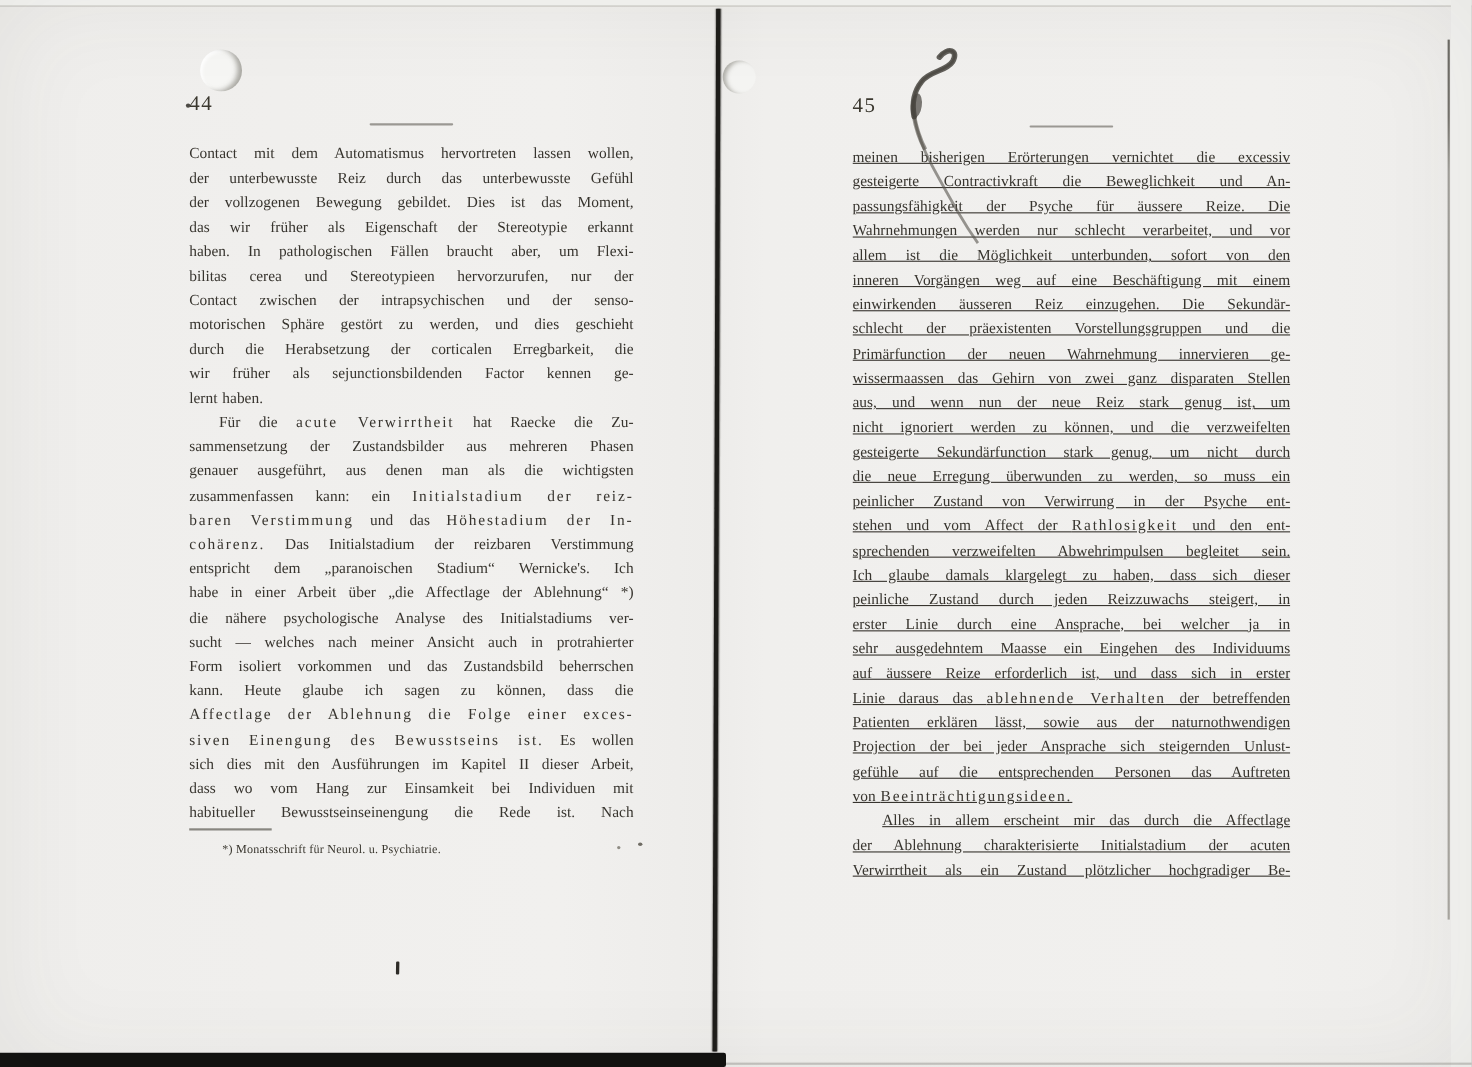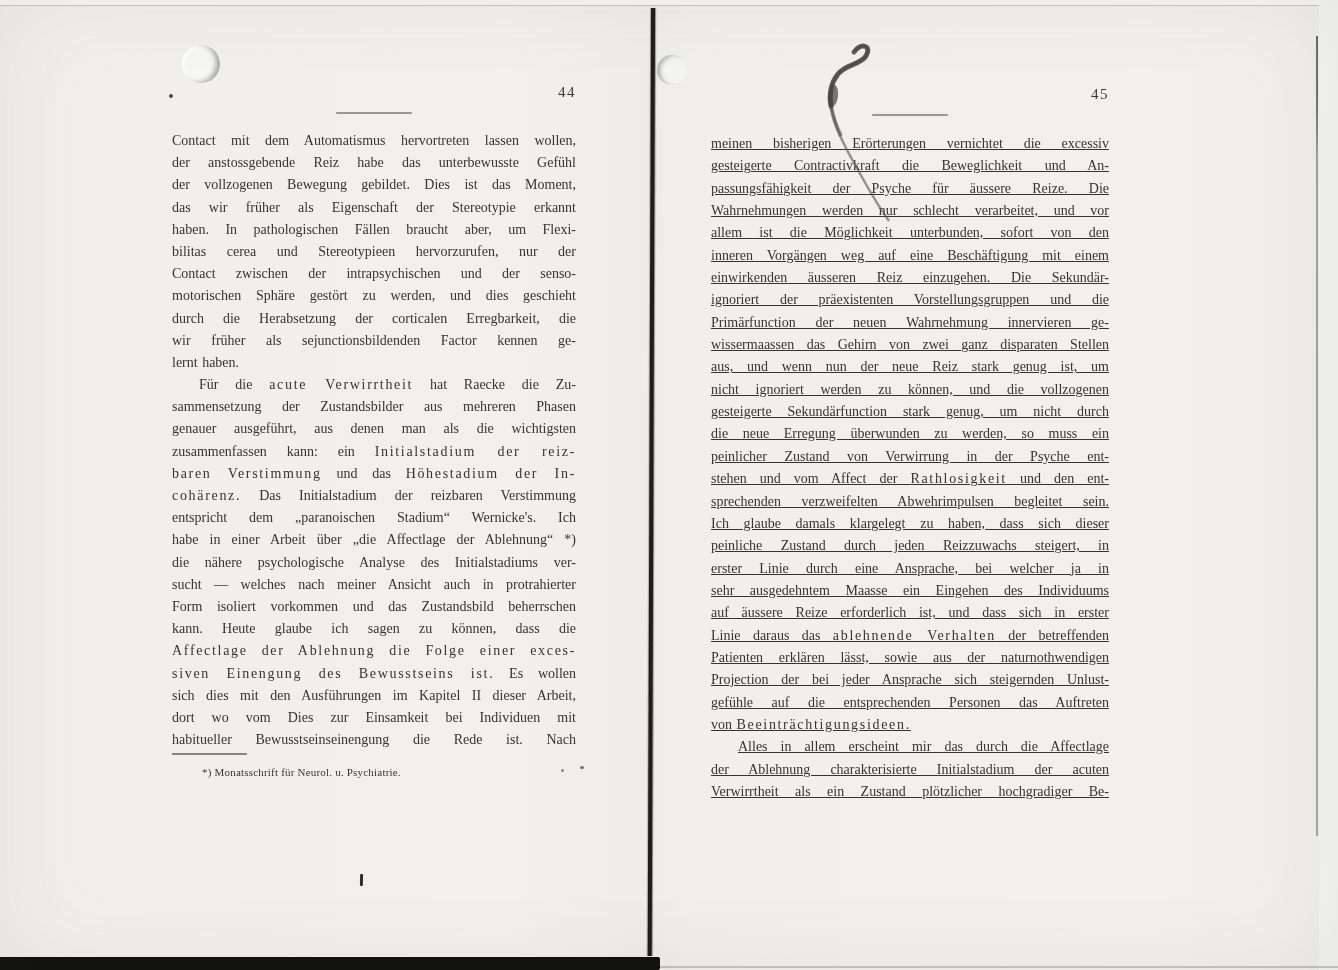--- a/index.html
+++ b/index.html
@@ -8,24 +8,24 @@
     background:linear-gradient(90deg,#efeeec 0%,#f1f0ee 38%,#edecea 48.6%,#f0efed 52%,#f1f0ee 86%,#eeedeb 100%);
     font-family:"Liberation Serif","DejaVu Serif",serif;
     color:#37342e;
   }
   .scan::after { content:''; position:absolute; inset:0; pointer-events:none;
     box-shadow:inset 0 0 90px rgba(70,68,60,0.07); }
 
   
   .page { position:absolute; }
   .page-left  { left:172px; top:84px; width:404px; height:820px; }
-  .page-right { left:711px; top:86px; width:398px; height:830px; }
+  .page-right { left:775px; top:86px; width:398px; height:830px; }
 
-  .pagenum { position:absolute; top:0; left:0; width:100%; text-align:right;
-    font-size:15px; letter-spacing:1.5px; color:#3b382f; }
+  .pagenum { position:absolute; top:0; left:0; width:100%; text-align:left;
+    font-size:19px; letter-spacing:1.5px; color:#3b382f; }
   .pagenum-rule { position:absolute; top:28px; left:50%; transform:translateX(-50%);
     width:76px; height:2px; background:rgba(84,81,72,0.55); border-radius:1px; }
 
   .body { position:absolute; left:0; width:100%; font-size:14px; word-spacing:1px; }
   .page-left  .body { top:46px; line-height:22.2px; }
   .page-right .body { top:47px; line-height:22.35px; }
 
   .line { text-align:justify; text-align-last:justify; overflow:hidden; }
   .page-left  .line { height:22.2px; }
   .page-right .line { height:22.35px;text-decoration:underline; }
@@ -79,21 +79,21 @@
   <div class="top-strip"></div>
   <div class="top-hairline"></div>
   <div class="right-strip"></div>
   <div class="right-line"></div>
 
   <div class="page page-left">
     <div class="pagenum">44</div>
     <div class="pagenum-rule"></div>
     <div class="body">
         <div class="line"><span>Contact mit dem Automatismus hervortreten lassen wollen,</span></div>
-        <div class="line"><span>der anstossgebende Reiz habe das unterbewusste Gefühl</span></div>
+        <div class="line"><span>der unterbewusste Reiz durch das unterbewusste Gefühl</span></div>
         <div class="line"><span>der vollzogenen Bewegung gebildet. Dies ist das Moment,</span></div>
         <div class="line"><span>das wir früher als Eigenschaft der Stereotypie erkannt</span></div>
         <div class="line"><span>haben. In pathologischen Fällen braucht aber, um Flexi-</span></div>
         <div class="line"><span>bilitas cerea und Stereotypieen hervorzurufen, nur der</span></div>
         <div class="line"><span>Contact zwischen der intrapsychischen und der senso-</span></div>
         <div class="line"><span>motorischen Sphäre gestört zu werden, und dies geschieht</span></div>
         <div class="line"><span>durch die Herabsetzung der corticalen Erregbarkeit, die</span></div>
         <div class="line"><span>wir früher als sejunctionsbildenden Factor kennen ge-</span></div>
         <div class="line end"><span>lernt haben.</span></div>
         <div class="line ind"><span>Für die </span><span class="sp">acute Verwirrtheit</span><span> hat Raecke die Zu-</span></div>
@@ -104,43 +104,43 @@
         <div class="line"><span class="sp">cohärenz.</span><span> Das Initialstadium der reizbaren Verstimmung</span></div>
         <div class="line"><span>entspricht dem „paranoischen Stadium“ Wernicke's. Ich</span></div>
         <div class="line"><span>habe in einer Arbeit über „die Affectlage der Ablehnung“ *)</span></div>
         <div class="line"><span>die nähere psychologische Analyse des Initialstadiums ver-</span></div>
         <div class="line"><span>sucht — welches nach meiner Ansicht auch in protrahierter</span></div>
         <div class="line"><span>Form isoliert vorkommen und das Zustandsbild beherrschen</span></div>
         <div class="line"><span>kann. Heute glaube ich sagen zu können, dass die</span></div>
         <div class="line"><span class="sp">Affectlage der Ablehnung die Folge einer exces-</span></div>
         <div class="line"><span class="sp">siven Einengung des Bewusstseins ist.</span><span> Es wollen</span></div>
         <div class="line"><span>sich dies mit den Ausführungen im Kapitel II dieser Arbeit,</span></div>
-        <div class="line"><span>dort wo vom Dies zur Einsamkeit bei Individuen mit</span></div>
+        <div class="line"><span>dass wo vom Hang zur Einsamkeit bei Individuen mit</span></div>
         <div class="line"><span>habitueller Bewusstseinseinengung die Rede ist. Nach</span></div>
       </div>
     <div class="fn-rule"></div>
     <div class="footnote">*) Monatsschrift für Neurol. u. Psychiatrie.</div>
   </div>
 
   <div class="page page-right">
     <div class="pagenum">45</div>
     <div class="pagenum-rule"></div>
     <div class="body">
         <div class="line"><span>meinen bisherigen Erörterungen vernichtet die excessiv</span></div>
         <div class="line"><span>gesteigerte Contractivkraft die Beweglichkeit und An-</span></div>
         <div class="line"><span>passungsfähigkeit der Psyche für äussere Reize. Die</span></div>
         <div class="line"><span>Wahrnehmungen werden nur schlecht verarbeitet, und vor</span></div>
         <div class="line"><span>allem ist die Möglichkeit unterbunden, sofort von den</span></div>
         <div class="line"><span>inneren Vorgängen weg auf eine Beschäftigung mit einem</span></div>
         <div class="line"><span>einwirkenden äusseren Reiz einzugehen. Die Sekundär-</span></div>
-        <div class="line"><span>ignoriert der präexistenten Vorstellungsgruppen und die</span></div>
+        <div class="line"><span>schlecht der präexistenten Vorstellungsgruppen und die</span></div>
         <div class="line"><span>Primärfunction der neuen Wahrnehmung innervieren ge-</span></div>
         <div class="line"><span>wissermaassen das Gehirn von zwei ganz disparaten Stellen</span></div>
         <div class="line"><span>aus, und wenn nun der neue Reiz stark genug ist, um</span></div>
-        <div class="line"><span>nicht ignoriert werden zu können, und die vollzogenen</span></div>
+        <div class="line"><span>nicht ignoriert werden zu können, und die verzweifelten</span></div>
         <div class="line"><span>gesteigerte Sekundärfunction stark genug, um nicht durch</span></div>
         <div class="line"><span>die neue Erregung überwunden zu werden, so muss ein</span></div>
         <div class="line"><span>peinlicher Zustand von Verwirrung in der Psyche ent-</span></div>
         <div class="line"><span>stehen und vom Affect der </span><span class="sp">Rathlosigkeit</span><span> und den ent-</span></div>
         <div class="line"><span>sprechenden verzweifelten Abwehrimpulsen begleitet sein.</span></div>
         <div class="line"><span>Ich glaube damals klargelegt zu haben, dass sich dieser</span></div>
         <div class="line"><span>peinliche Zustand durch jeden Reizzuwachs steigert, in</span></div>
         <div class="line"><span>erster Linie durch eine Ansprache, bei welcher ja in</span></div>
         <div class="line"><span>sehr ausgedehntem Maasse ein Eingehen des Individuums</span></div>
         <div class="line"><span>auf äussere Reize erforderlich ist, und dass sich in erster</span></div>

